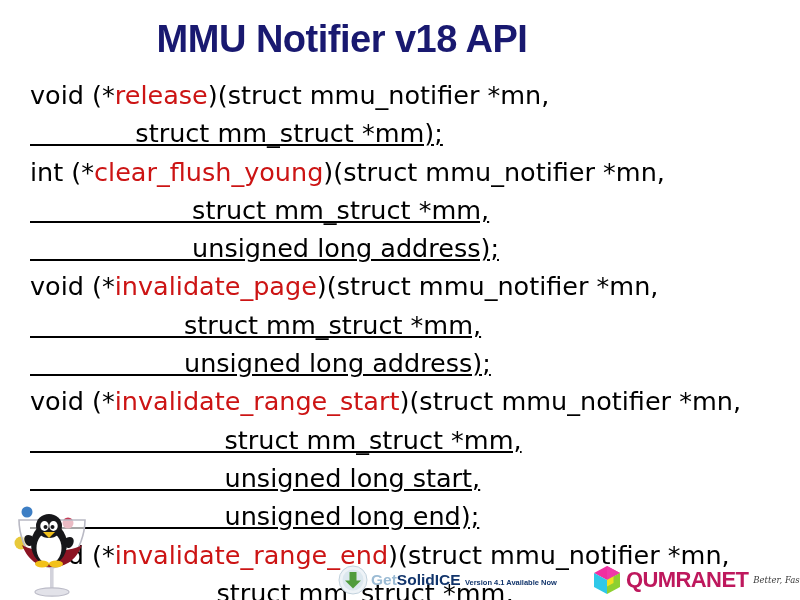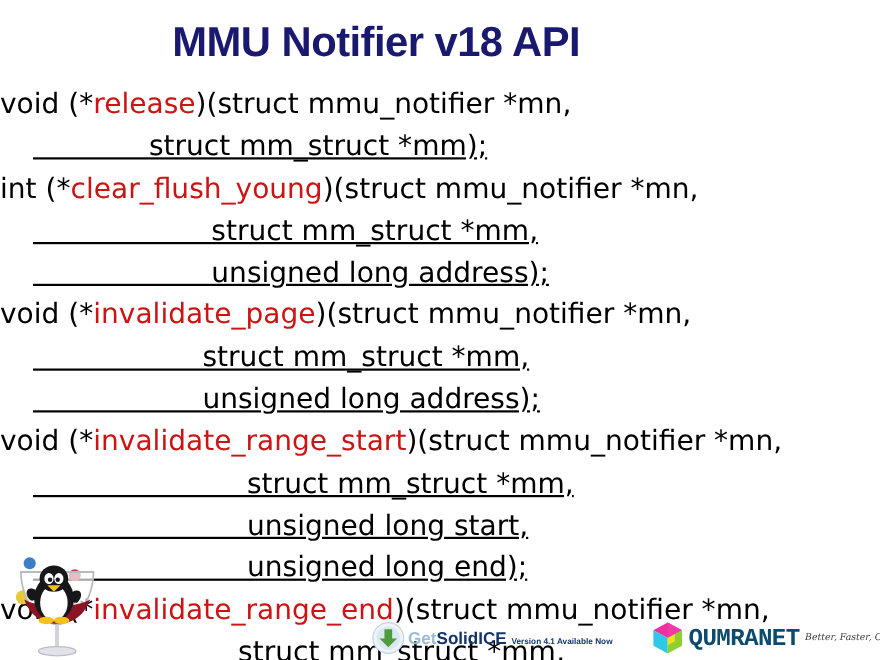--- a/index.html
+++ b/index.html
@@ -39,21 +39,21 @@
     font-family: "DejaVu Sans", sans-serif;
     font-size: 25.5px;
     line-height: 38.3px;
     color: #000000;
     white-space: pre;
   }
   .code-line {
     display: block;
     white-space: pre;
   }
-  .code-line.l-indent0  { }
+  .code-line.l-indent0  { padding-left: 30px; }
   .code-line.l-indent1  { padding-left: 30px; text-decoration: underline; }
   .fn { color: #cc1414; }
 
   
   #wine-tux {
     position: absolute;
     left: 5px;
     bottom: 0px;
     width: 95px;
     height: 110px;
@@ -93,24 +93,24 @@
   #qumranet-logo {
     position: absolute;
     left: 592px;
     top: 563px;
     height: 34px;
     display: flex;
     align-items: center;
   }
   #qumranet-cube { width: 32px; height: 30px; flex: 0 0 auto; }
   #qumranet-name {
-    font-family: Liberation Mono, monospace;
+    font-family: Liberation Sans, sans-serif;
     font-size: 22px;
     font-weight: bold;
-    color: #0c4a6e;
+    color: #be185d;
     letter-spacing: -0.6px;
     margin-left: 2px;
     white-space: nowrap;
   }
   #qumranet-tagline {
     font-family: "DejaVu Serif", serif;
     font-style: italic;
     font-size: 8.5px;
     color: #3a3a3a;
     margin-left: 5px;

